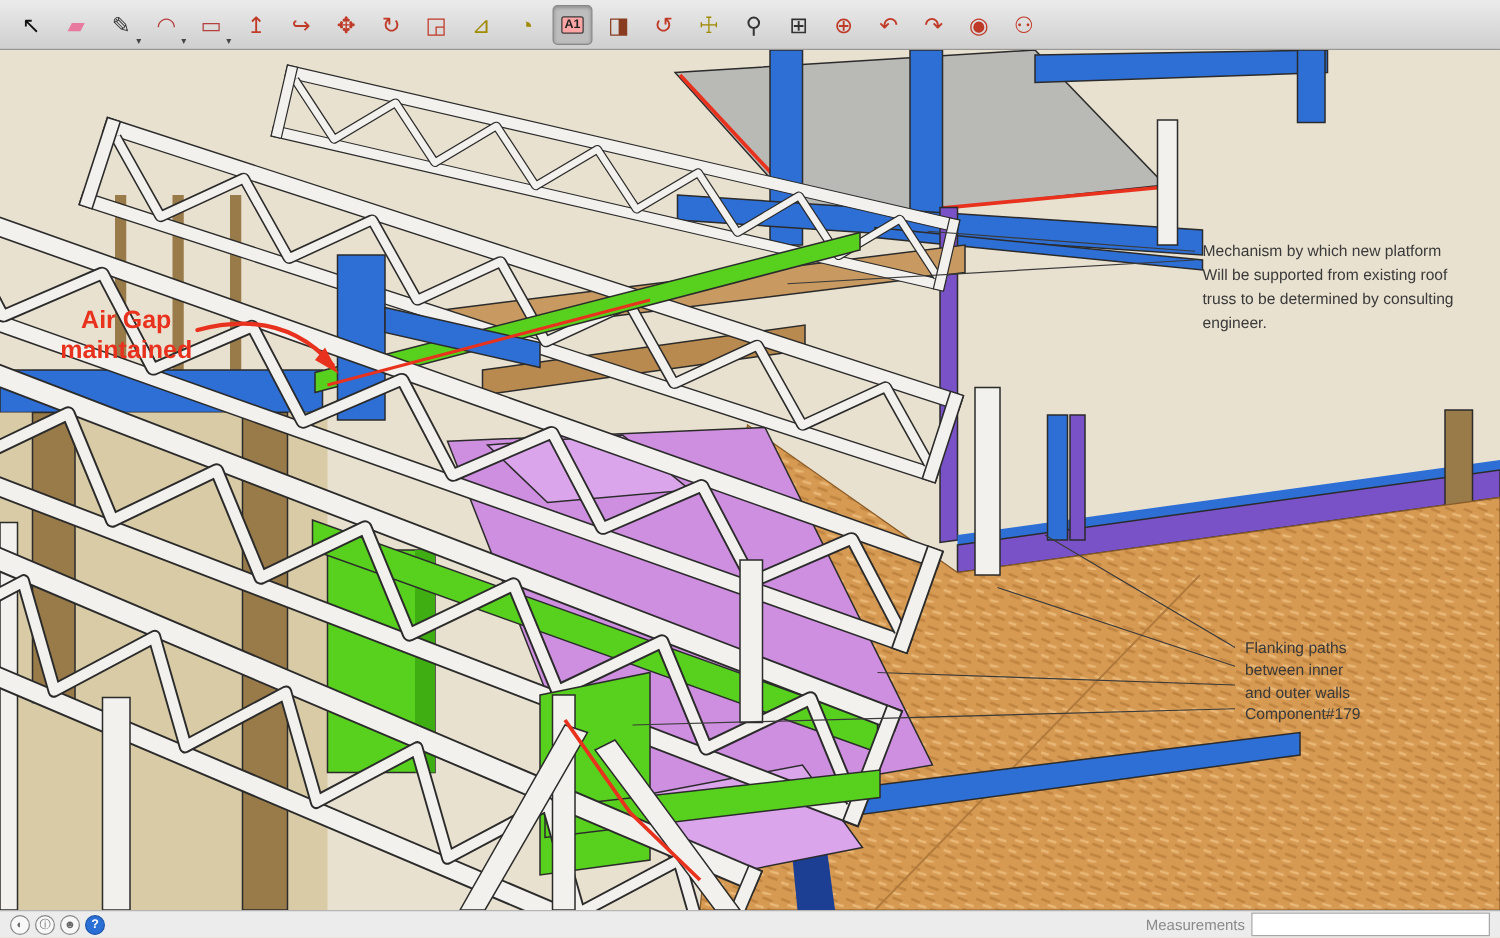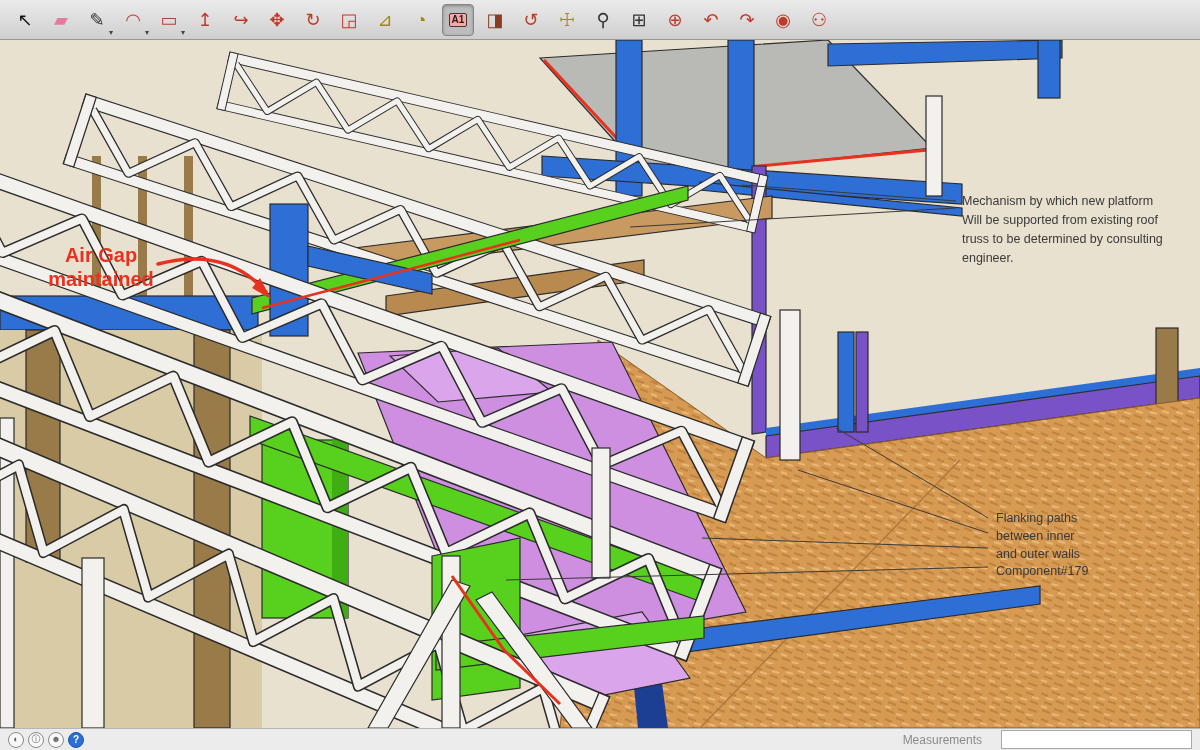--- a/index.html
+++ b/index.html
@@ -31,21 +31,21 @@
 
   
   .statusbar{position:absolute;bottom:0;left:0;width:1200px;height:22px;box-sizing:border-box;
              background:#ececec;border-top:1px solid #b5b5b5;display:flex;align-items:center;
              padding:0 8px;z-index:5;}
   .sicon{width:14px;height:14px;flex:0 0 auto;border:1px solid #8a8a8a;border-radius:50%;
          display:flex;align-items:center;justify-content:center;font-size:9px;color:#666;
          margin-right:4px;background:#f8f8f8;line-height:1;}
   .sicon.help{background:#2a6fd6;color:#fff;border-color:#1d55ab;font-weight:bold;font-size:10px;}
   .hint{margin-left:6px;color:#1e1e1e;font-size:12.5px;}
-  .meas{margin-left:auto;display:flex;align-items:center;gap:19px;}
+  .meas{margin-left:auto;display:flex;align-items:center;gap:5px;}
   .meas label{color:#8a8a8a;font-size:12px;}
   .meas input{width:185px;height:15px;border:1px solid #a8a8a8;background:#fff;font-size:11px;}
 </style>
 </head>
 <body>
 
 <div class="toolbar" id="toolbar">
     <div class="tool">
       <span class="glyph" style="color: rgb(17, 17, 17);">↖</span>
     </div>

